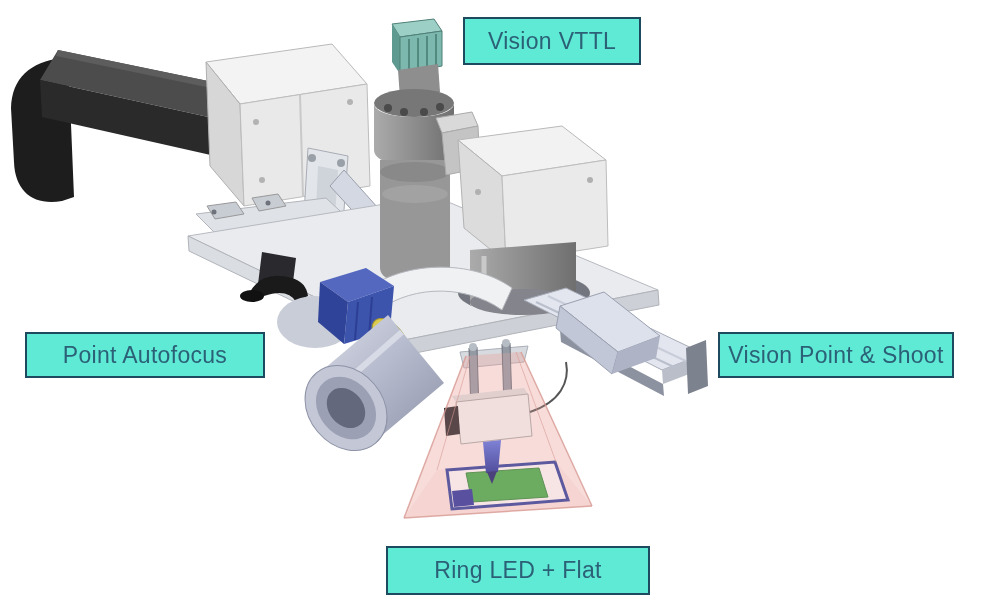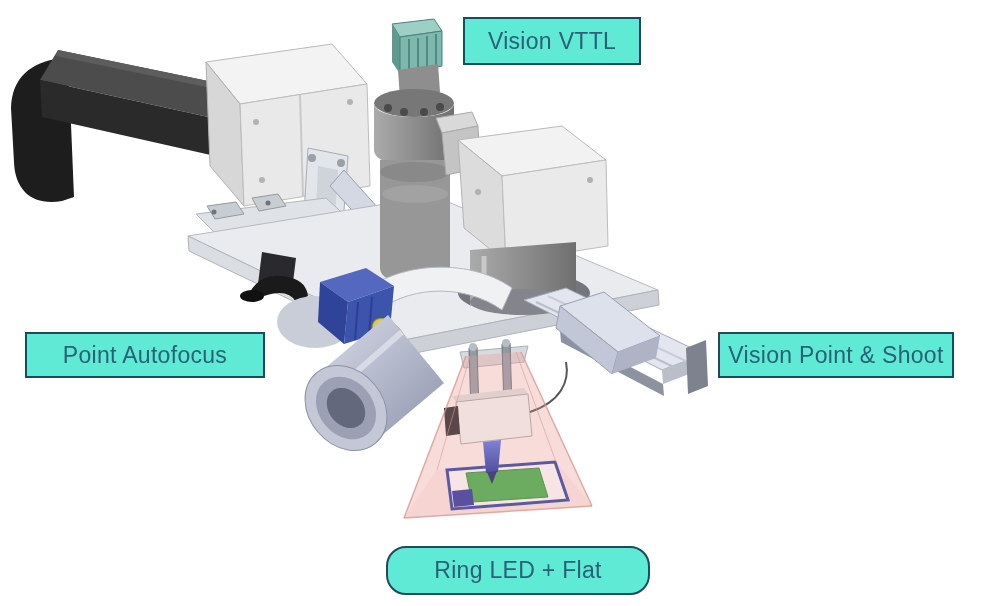--- a/index.html
+++ b/index.html
@@ -199,17 +199,17 @@
   </div>
 
   <div class="callout" style="left:25px; top:332px; width:240px; height:46px;">
     <span>Point Autofocus</span>
   </div>
 
   <div class="callout" style="left:703px; top:332px; width:236px; height:46px;margin-left:15px;">
     <span>Vision Point &amp; Shoot</span>
   </div>
 
-  <div class="callout" style="left:386px; top:546px; width:264px; height:49px;border-radius:20px;">
+  <div class="callout" style="left:386px; top:546px; width:264px; height:49px;">
     <span>Ring LED + Flat</span>
   </div>
 
 </div>
 
 </body></html>

